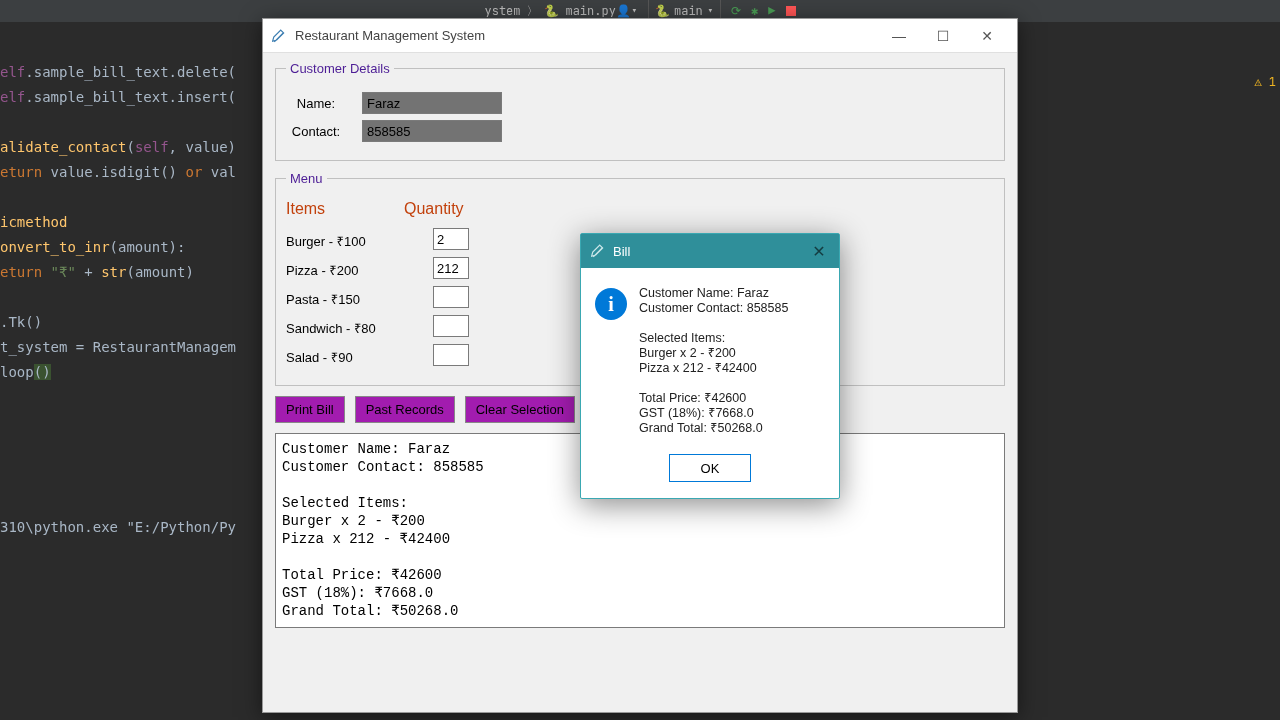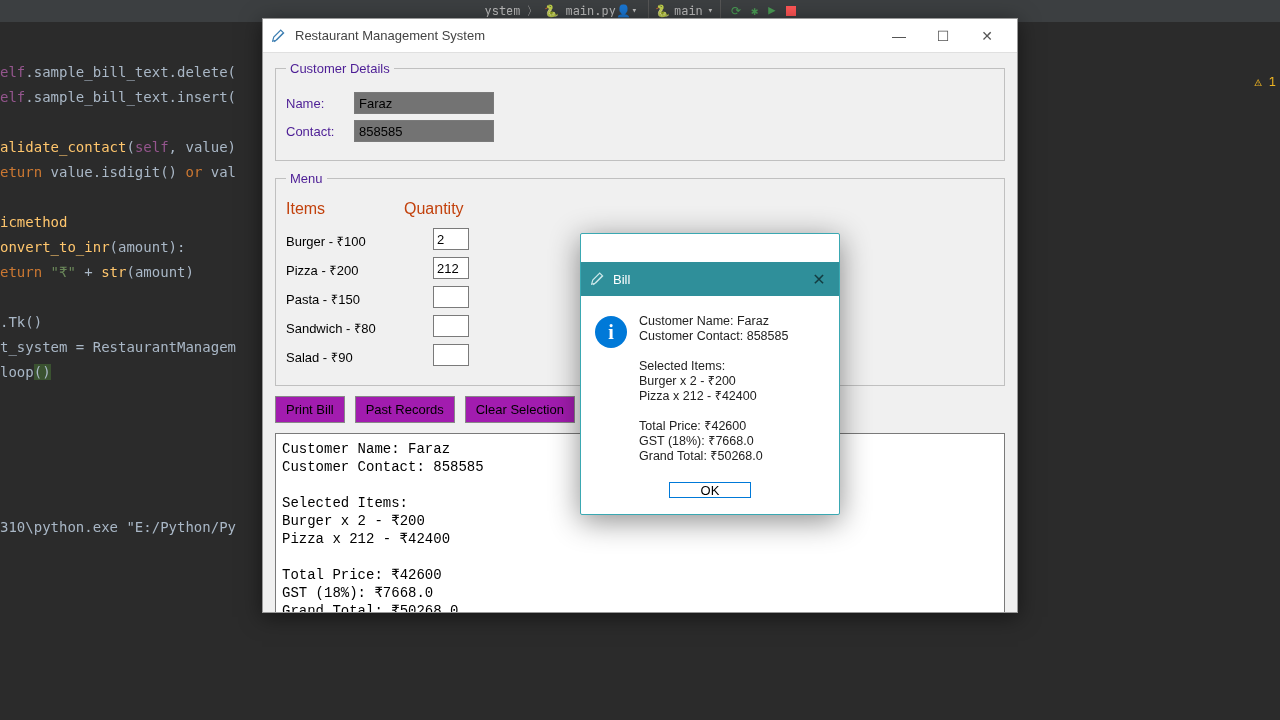--- a/index.html
+++ b/index.html
@@ -50,21 +50,21 @@
     position: absolute; top: 70px; right: 4px;
     color: #eeb422; font-size: 12px;
   }
   .run-dot-red { width:10px; height:10px; background:#ff5555; display:inline-block;}
   .run-dot-green { color:#499c54; }
 
   
   .app-window {
     position: absolute;
     left: 262px; top: 18px;
-    width: 756px; height: 595px;
+    width: 756px; height: 695px;
     background: #f0f0f0;
     border: 1px solid #999;
     box-shadow: 0 4px 20px rgba(0,0,0,0.5);
     display: flex; flex-direction: column;
   }
   .app-titlebar {
     height: 34px; background: #fff;
     display: flex; align-items: center;
     padding: 0 8px;
     border-bottom: 1px solid #e0e0e0;
@@ -96,22 +96,22 @@
   fieldset.group legend {
     padding: 0 4px;
     font-size: 13px;
     color: #4c1d95;
   }
   .form-row {
     display: flex; align-items: center;
     margin: 6px 0;
   }
   .form-row label.lbl {
-    width: 60px; text-align: left; margin-right: 8px;
-    font-size: 13px; color: #4c1d95;
+    width: 60px; text-align: center; margin-right: 16px;
+    font-size: 13px; color: #000000;
   }
   .form-row input.tk-entry {
     width: 140px; height: 22px;
     border: 1px solid #7a7a7a;
     background: #737373;
     font-size: 13px; padding: 0 4px;
     font-family: inherit;
   }
   .menu-headers {
     display: flex; gap: 8px; margin: 4px 0 10px 0;
@@ -169,21 +169,20 @@
     z-index: 50;
     border-radius: 2px;
   }
   .dialog .dlg-titlebar {
     height: 34px;
     background: #2f8f9a;
     color: #fff;
     display: flex; align-items: center;
     padding: 0 10px;
     font-size: 13px;
-    margin-top: 28px;
   }
   .dialog .dlg-titlebar .feather {
     color: #cde8ea; margin-right: 8px;
     display:inline-flex;
   }
   .dialog .dlg-titlebar .spacer { flex: 1; }
   .dialog .dlg-titlebar .close {
     cursor: pointer; color: #143c41; font-size: 16px;
     width: 20px; text-align: center;
   }
@@ -203,21 +202,21 @@
     font-weight: bold; font-size: 20px;
     flex: 0 0 32px;
     margin-top: 2px;
   }
   .dialog .dlg-text { white-space: pre; }
   .dialog .dlg-buttons {
     display: flex; justify-content: center;
     padding: 10px 14px 16px 14px;
   }
   .dialog .ok-btn {
-    width: 82px; height: 16px;
+    width: 82px; height: 28px;
     border: 1.5px solid #0079d8;
     background: #fff;
     font-size: 13px;
     cursor: pointer;
     font-family: inherit;
   }
   .svg-feather { width:14px; height:14px; }
 </style>
 </head>
 <body>

